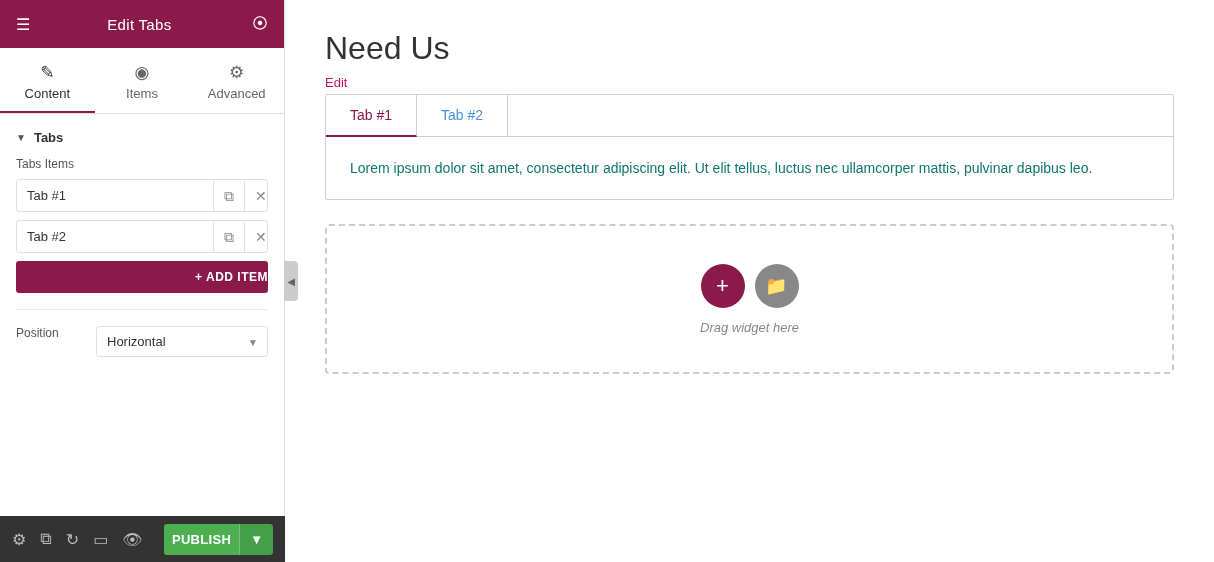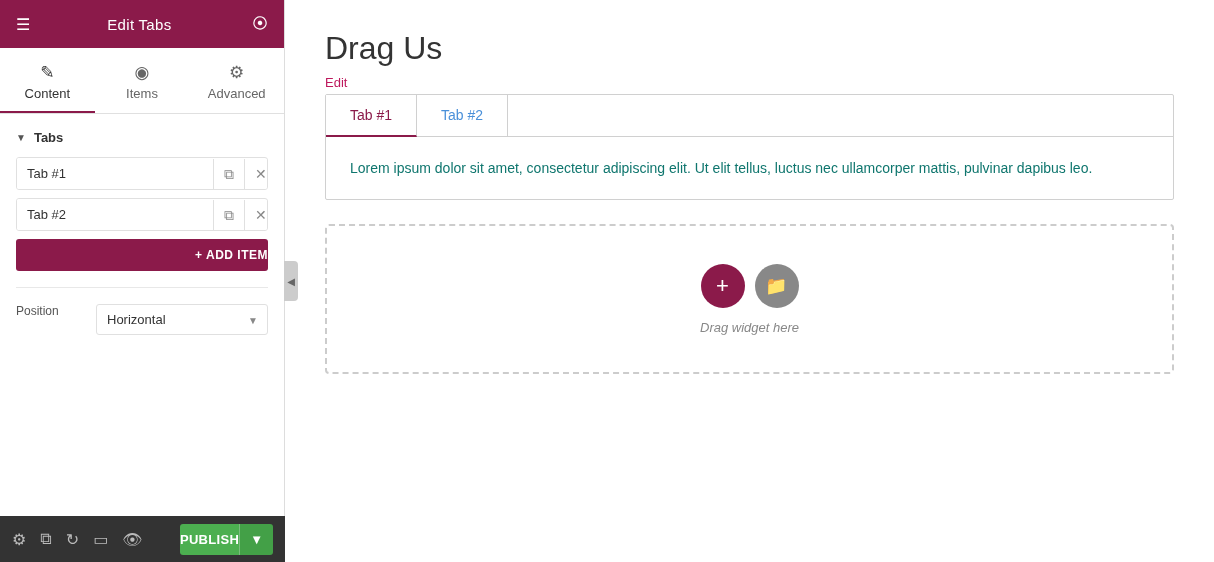--- a/index.html
+++ b/index.html
@@ -243,21 +243,21 @@
       cursor: pointer;
     }
     .publish-btn-wrap {
       margin-left: auto;
       display: flex;
     }
     .publish-btn {
       background: #4caf50;
       color: #fff;
       border: none;
-      padding: 8px 0;
+      padding: 8px 8px;
       font-size: 13px;
       font-weight: 600;
       border-radius: 3px 0 0 3px;
       cursor: pointer;
       letter-spacing: 0.3px;
     }
     .publish-arrow-btn {
       background: #43a047;
       color: #fff;
       border: none;
@@ -419,20 +419,21 @@
     </div>
   </div>
 
   <div class="panel-content">
 
     <div class="section-header">
       <span class="arrow">▼</span>
       <span>Tabs</span>
     </div>
 
+    <div class="label-text">Tabs Items</div>
 
     <div class="tab-item-row">
       <input class="tab-item-input" type="text" value="Tab #1" style="">
       <button class="tab-item-btn">⧉</button>
       <button class="tab-item-btn">✕</button>
     </div>
 
     <div class="tab-item-row">
       <input class="tab-item-input" type="text" value="Tab #2" style="">
       <button class="tab-item-btn">⧉</button>
@@ -476,21 +477,21 @@
     <div class="publish-btn-wrap">
       <button class="publish-btn">PUBLISH</button>
       <button class="publish-arrow-btn">▼</button>
     </div>
   </div>
 
   <div class="collapse-handle">◀</div>
 </div>
 
 <div class="right-content">
-  <h1 class="page-title">Drag Us</h1>
+  <h1 class="page-title">Need Us</h1>
   <a class="edit-link">Edit</a>
 
   
   <div class="tabs-widget">
     <div class="tabs-nav">
       <div class="tab-nav-item active">Tab #1</div>
       <div class="tab-nav-item">Tab #2</div>
     </div>
     <div class="tab-content-area">Lorem ipsum dolor sit amet, consectetur adipiscing elit. Ut elit tellus, luctus nec ullamcorper mattis, pulvinar dapibus leo.</div>
   </div>

